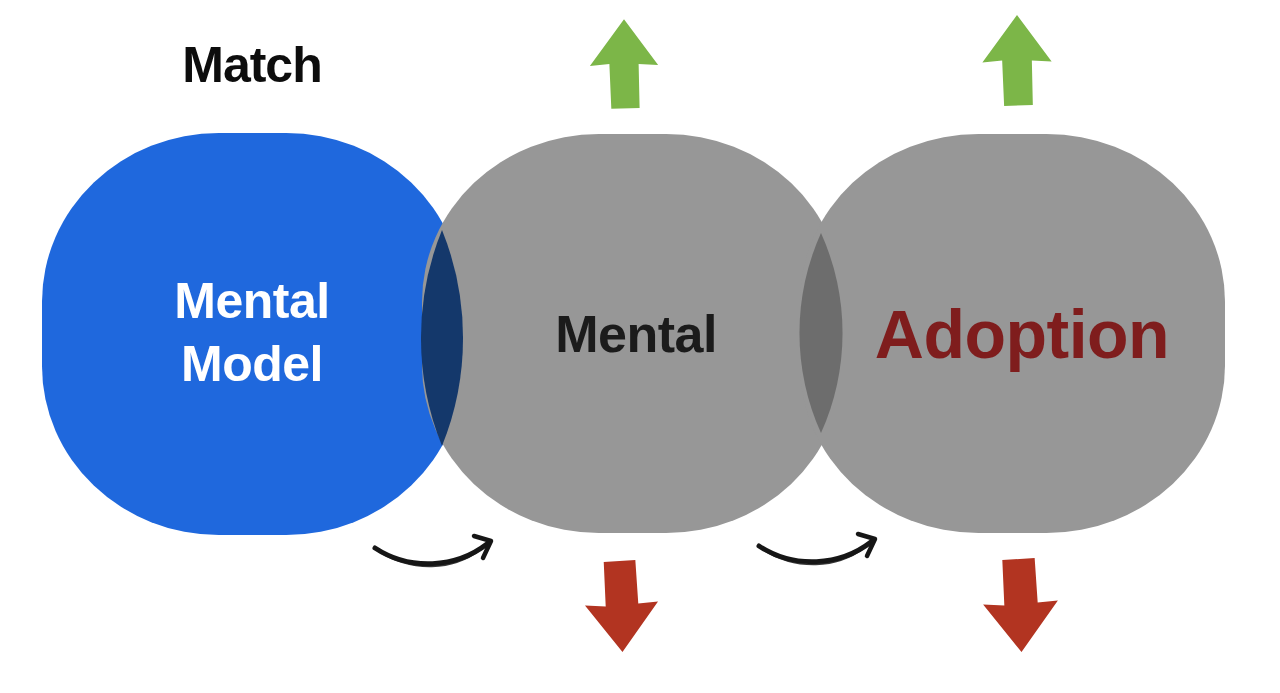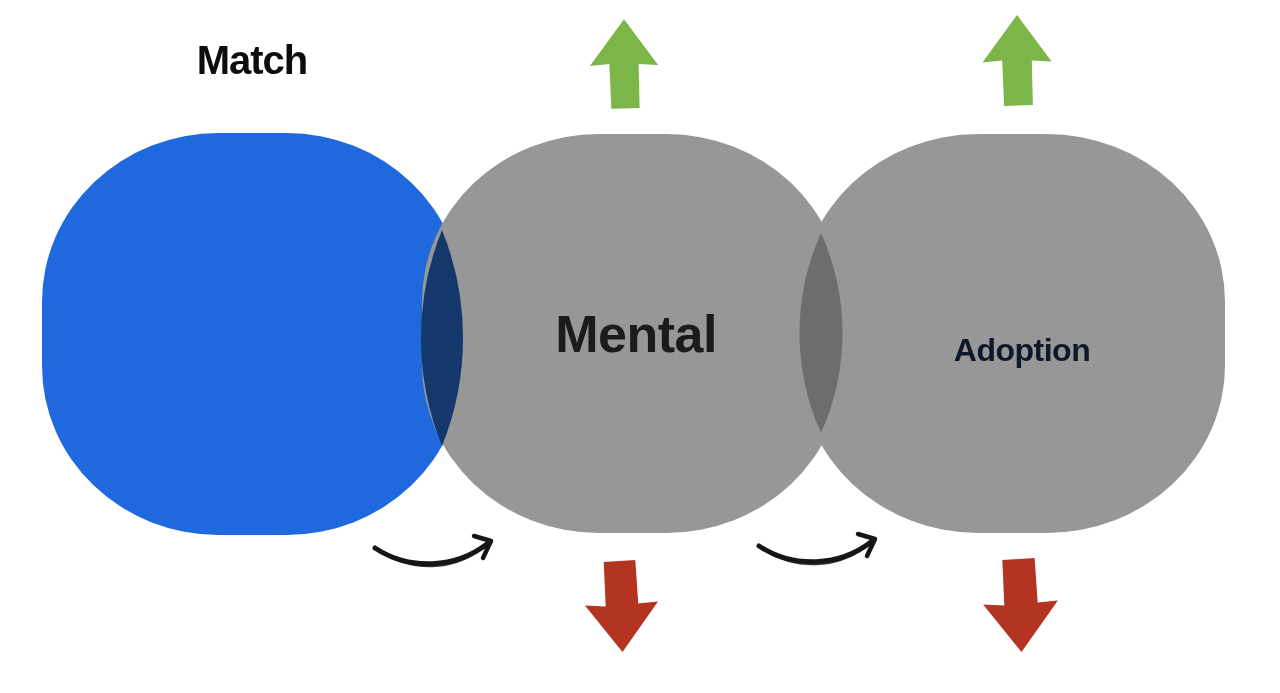--- a/index.html
+++ b/index.html
@@ -49,30 +49,29 @@
   .label-trust {
     left: 636px; top: 334px;
     width: 300px;
     font-size: 52px;
     color: #1b1b1b;
     line-height: 52px;
   }
   .label-adoption {
     left: 1022px; top: 334px;
     width: 360px;
-    font-size: 32px;
-    color: #0f172a;
+    font-size: 68px;
+    color: #7f1d1d;
     line-height: 52px;
-    margin-top: 16px;
   }
   .corner-label {
     position: absolute;
     transform: translateX(-50%);
     font-weight: 700;
-    font-size: 40px;
+    font-size: 50px;
     letter-spacing: -1px;
     color: #0d0d0d;
     line-height: 1;
     white-space: nowrap;
   }
   .label-match { left: 252px; top: 40px; }
   .label-mismatch { left: 250px; top: 593px; }
 
   .arrow-svg { position: absolute; }
   .up-arrow-trust { left: 585px; top: 17px; }
@@ -93,20 +92,21 @@
   <div class="shape shape-trust"></div>
   <div class="shape shape-adoption"></div>
 
   <svg class="overlap-svg overlap-mental-trust" width="52" height="222" viewBox="0 0 52 222">
     <path d="M26,3 A288,288 0 0 1 26,219 A288,288 0 0 1 26,3 Z" fill="#14386b"></path>
   </svg>
   <svg class="overlap-svg overlap-trust-adoption" width="52" height="206" viewBox="0 0 52 206">
     <path d="M26,3 A243,243 0 0 1 26,203 A243,243 0 0 1 26,3 Z" fill="#6d6d6d"></path>
   </svg>
 
+  <div class="node-label label-mental">Mental Model</div>
   <div class="node-label label-trust">Mental</div>
   <div class="node-label label-adoption">Adoption</div>
 
   <svg class="arrow-svg up-arrow-trust" width="78" height="94" viewBox="0 0 80 94">
     <polygon points="40,1 75,48 55,47 56,92 27,93 25,47 5,49" fill="#7cb648"></polygon>
   </svg>
   <svg class="arrow-svg up-arrow-adoption" width="80" height="93" viewBox="0 0 80 94">
     <polygon points="40,1 75,48 55,47 56,92 27,93 25,47 5,49" fill="#7cb648"></polygon>
   </svg>
 

